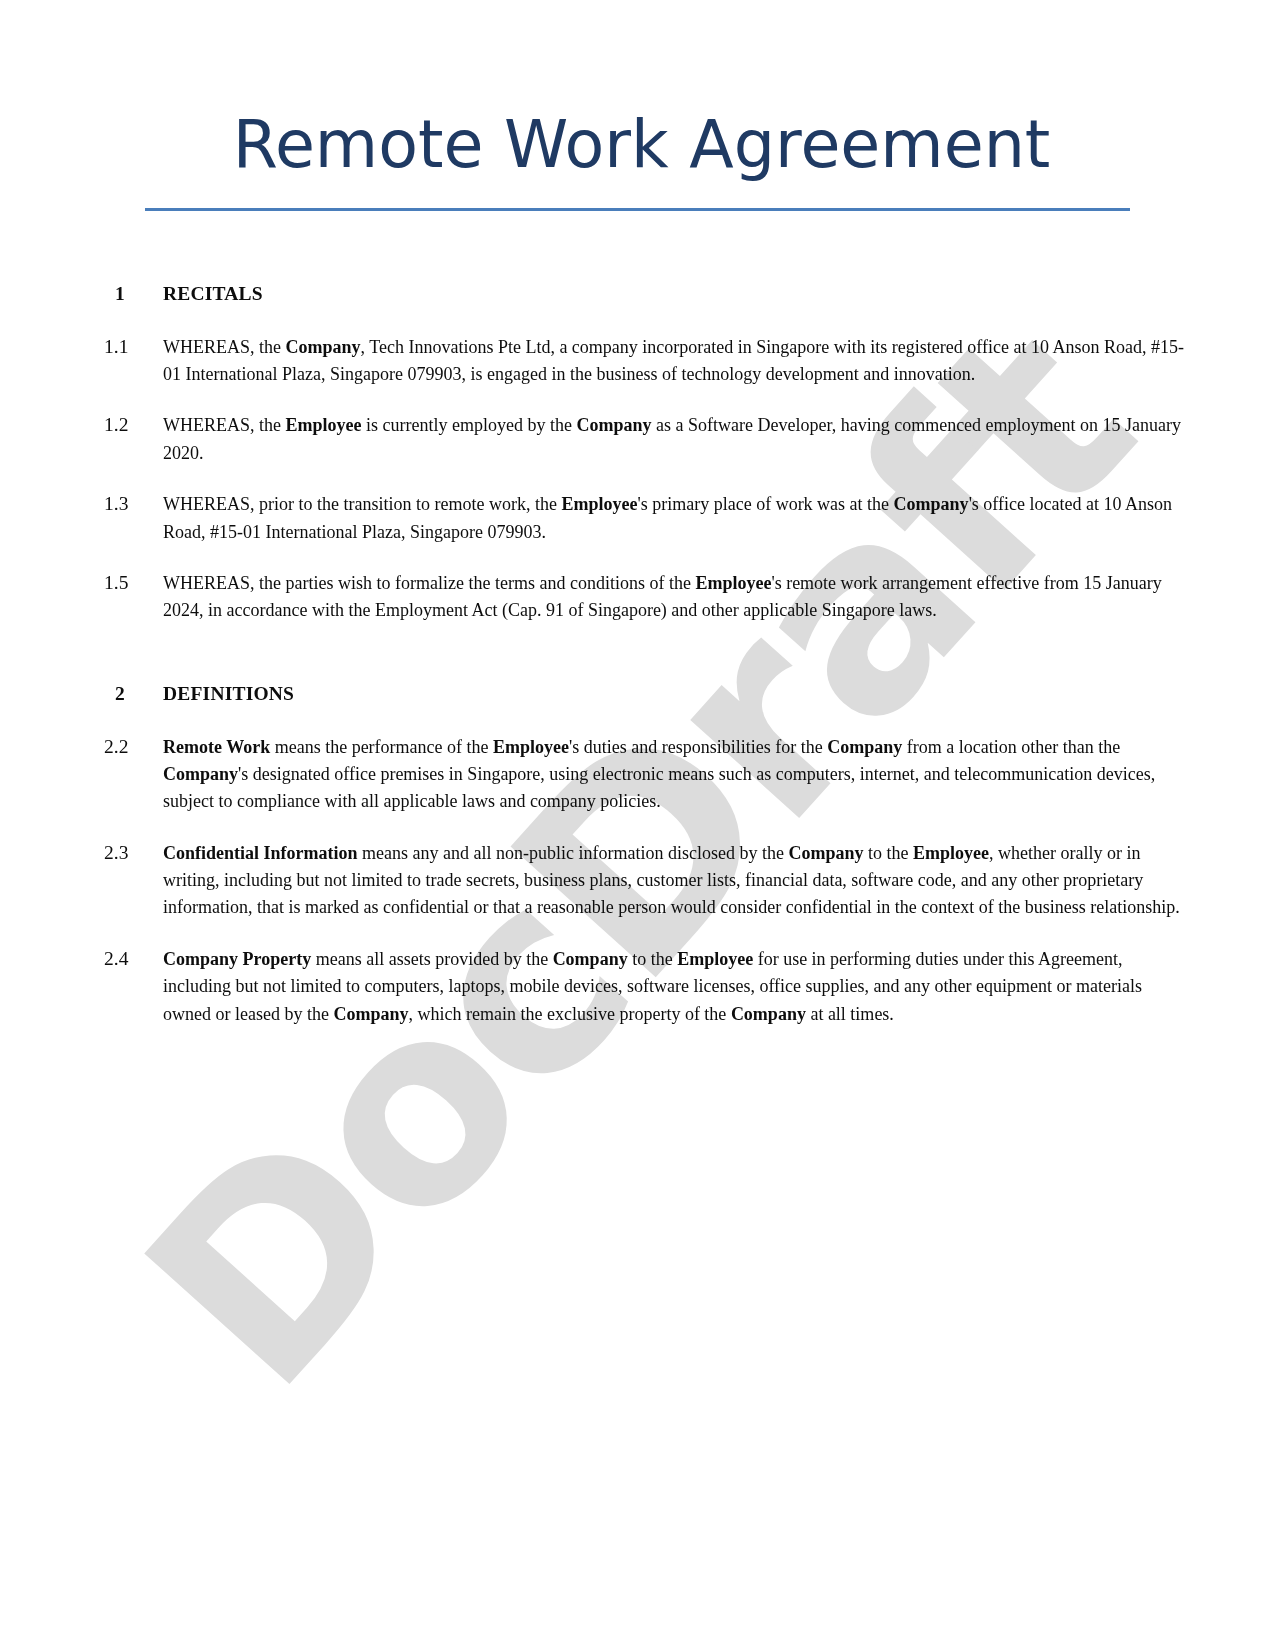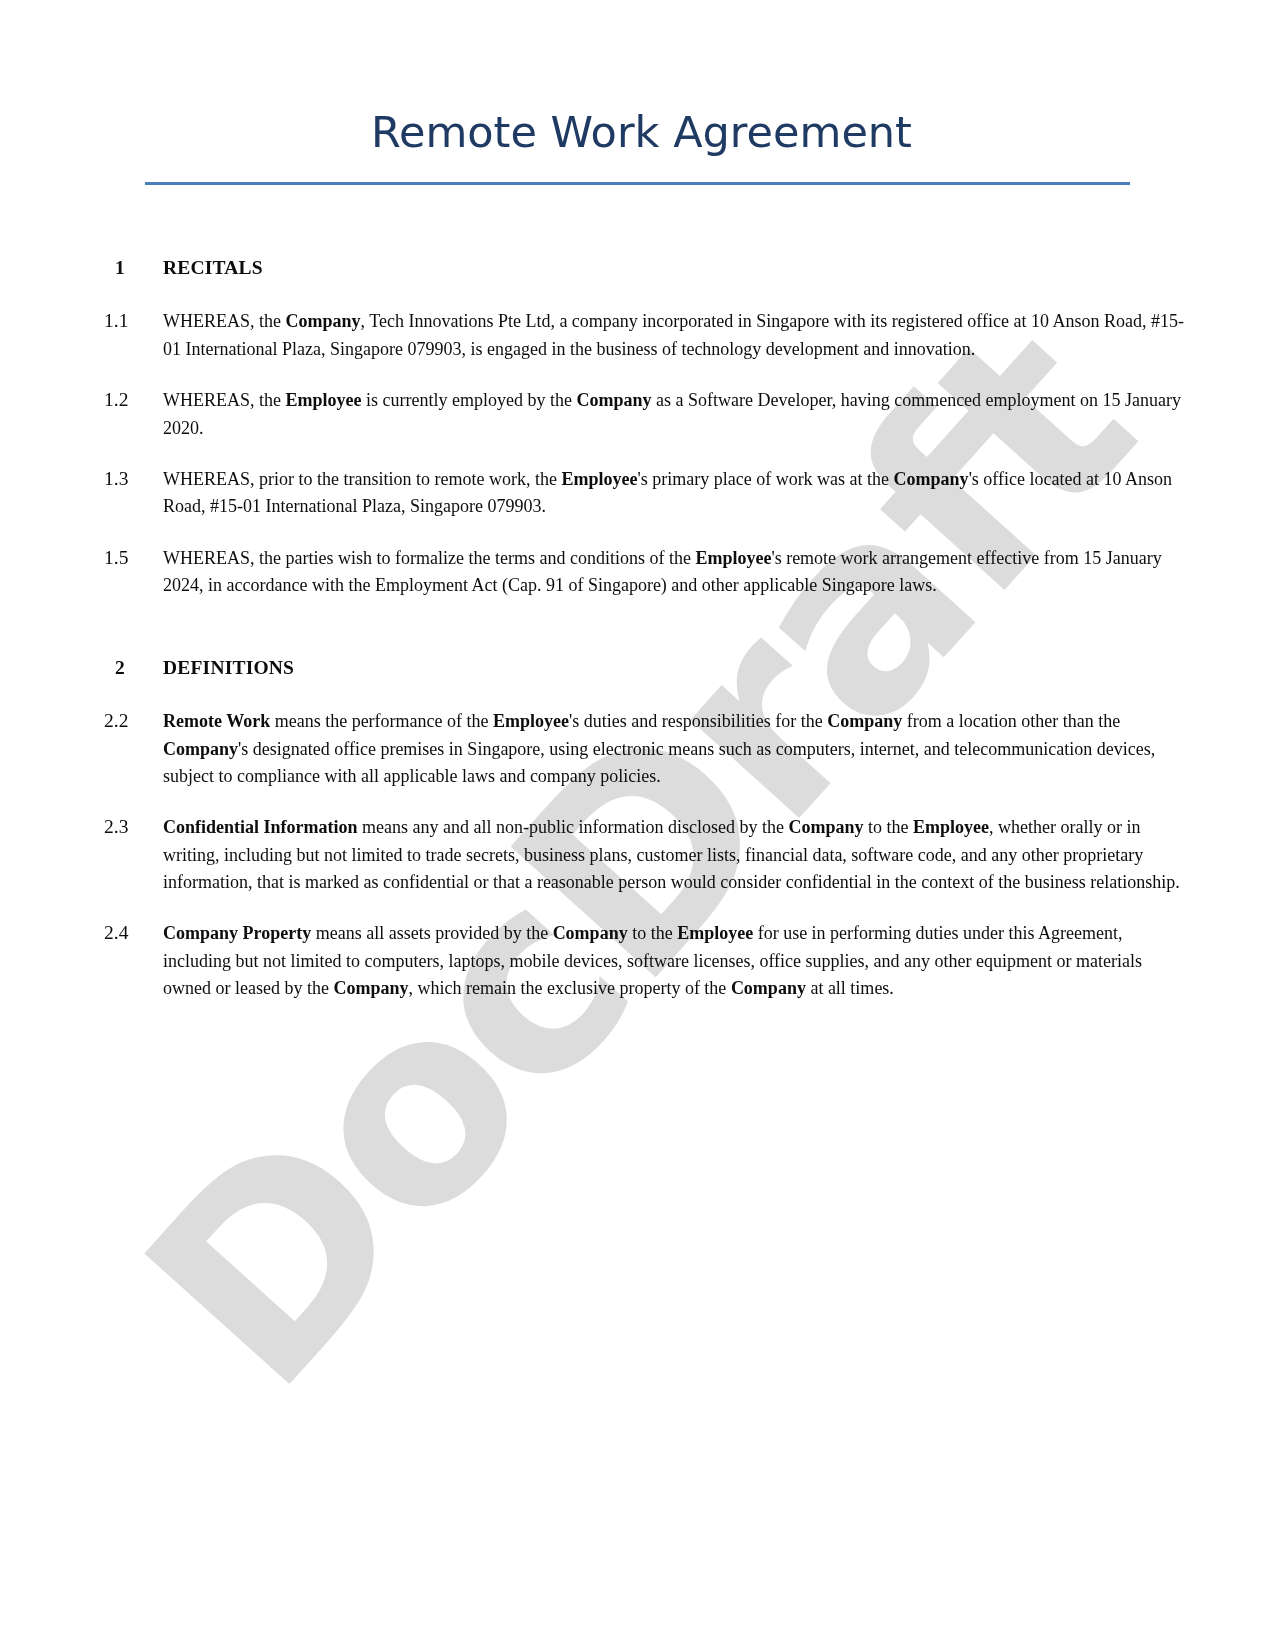--- a/index.html
+++ b/index.html
@@ -42,21 +42,21 @@
   .title-block {
     position: relative;
     z-index: 2;
     padding-top: 108px;
   }
   .doc-title {
     margin: 0;
     text-align: center;
     font-family: "DejaVu Sans", sans-serif;
     font-weight: 400;
-    font-size: 43px;
+    font-size: 65px;
     line-height: 1.15;
     color: #1f3a63;
     letter-spacing: 0px;
     padding-left: 8px;
   }
   .title-rule {
     margin: 25px auto 0 auto;
     width: 985px;
     height: 3px;
     background: #4a7ebb;

